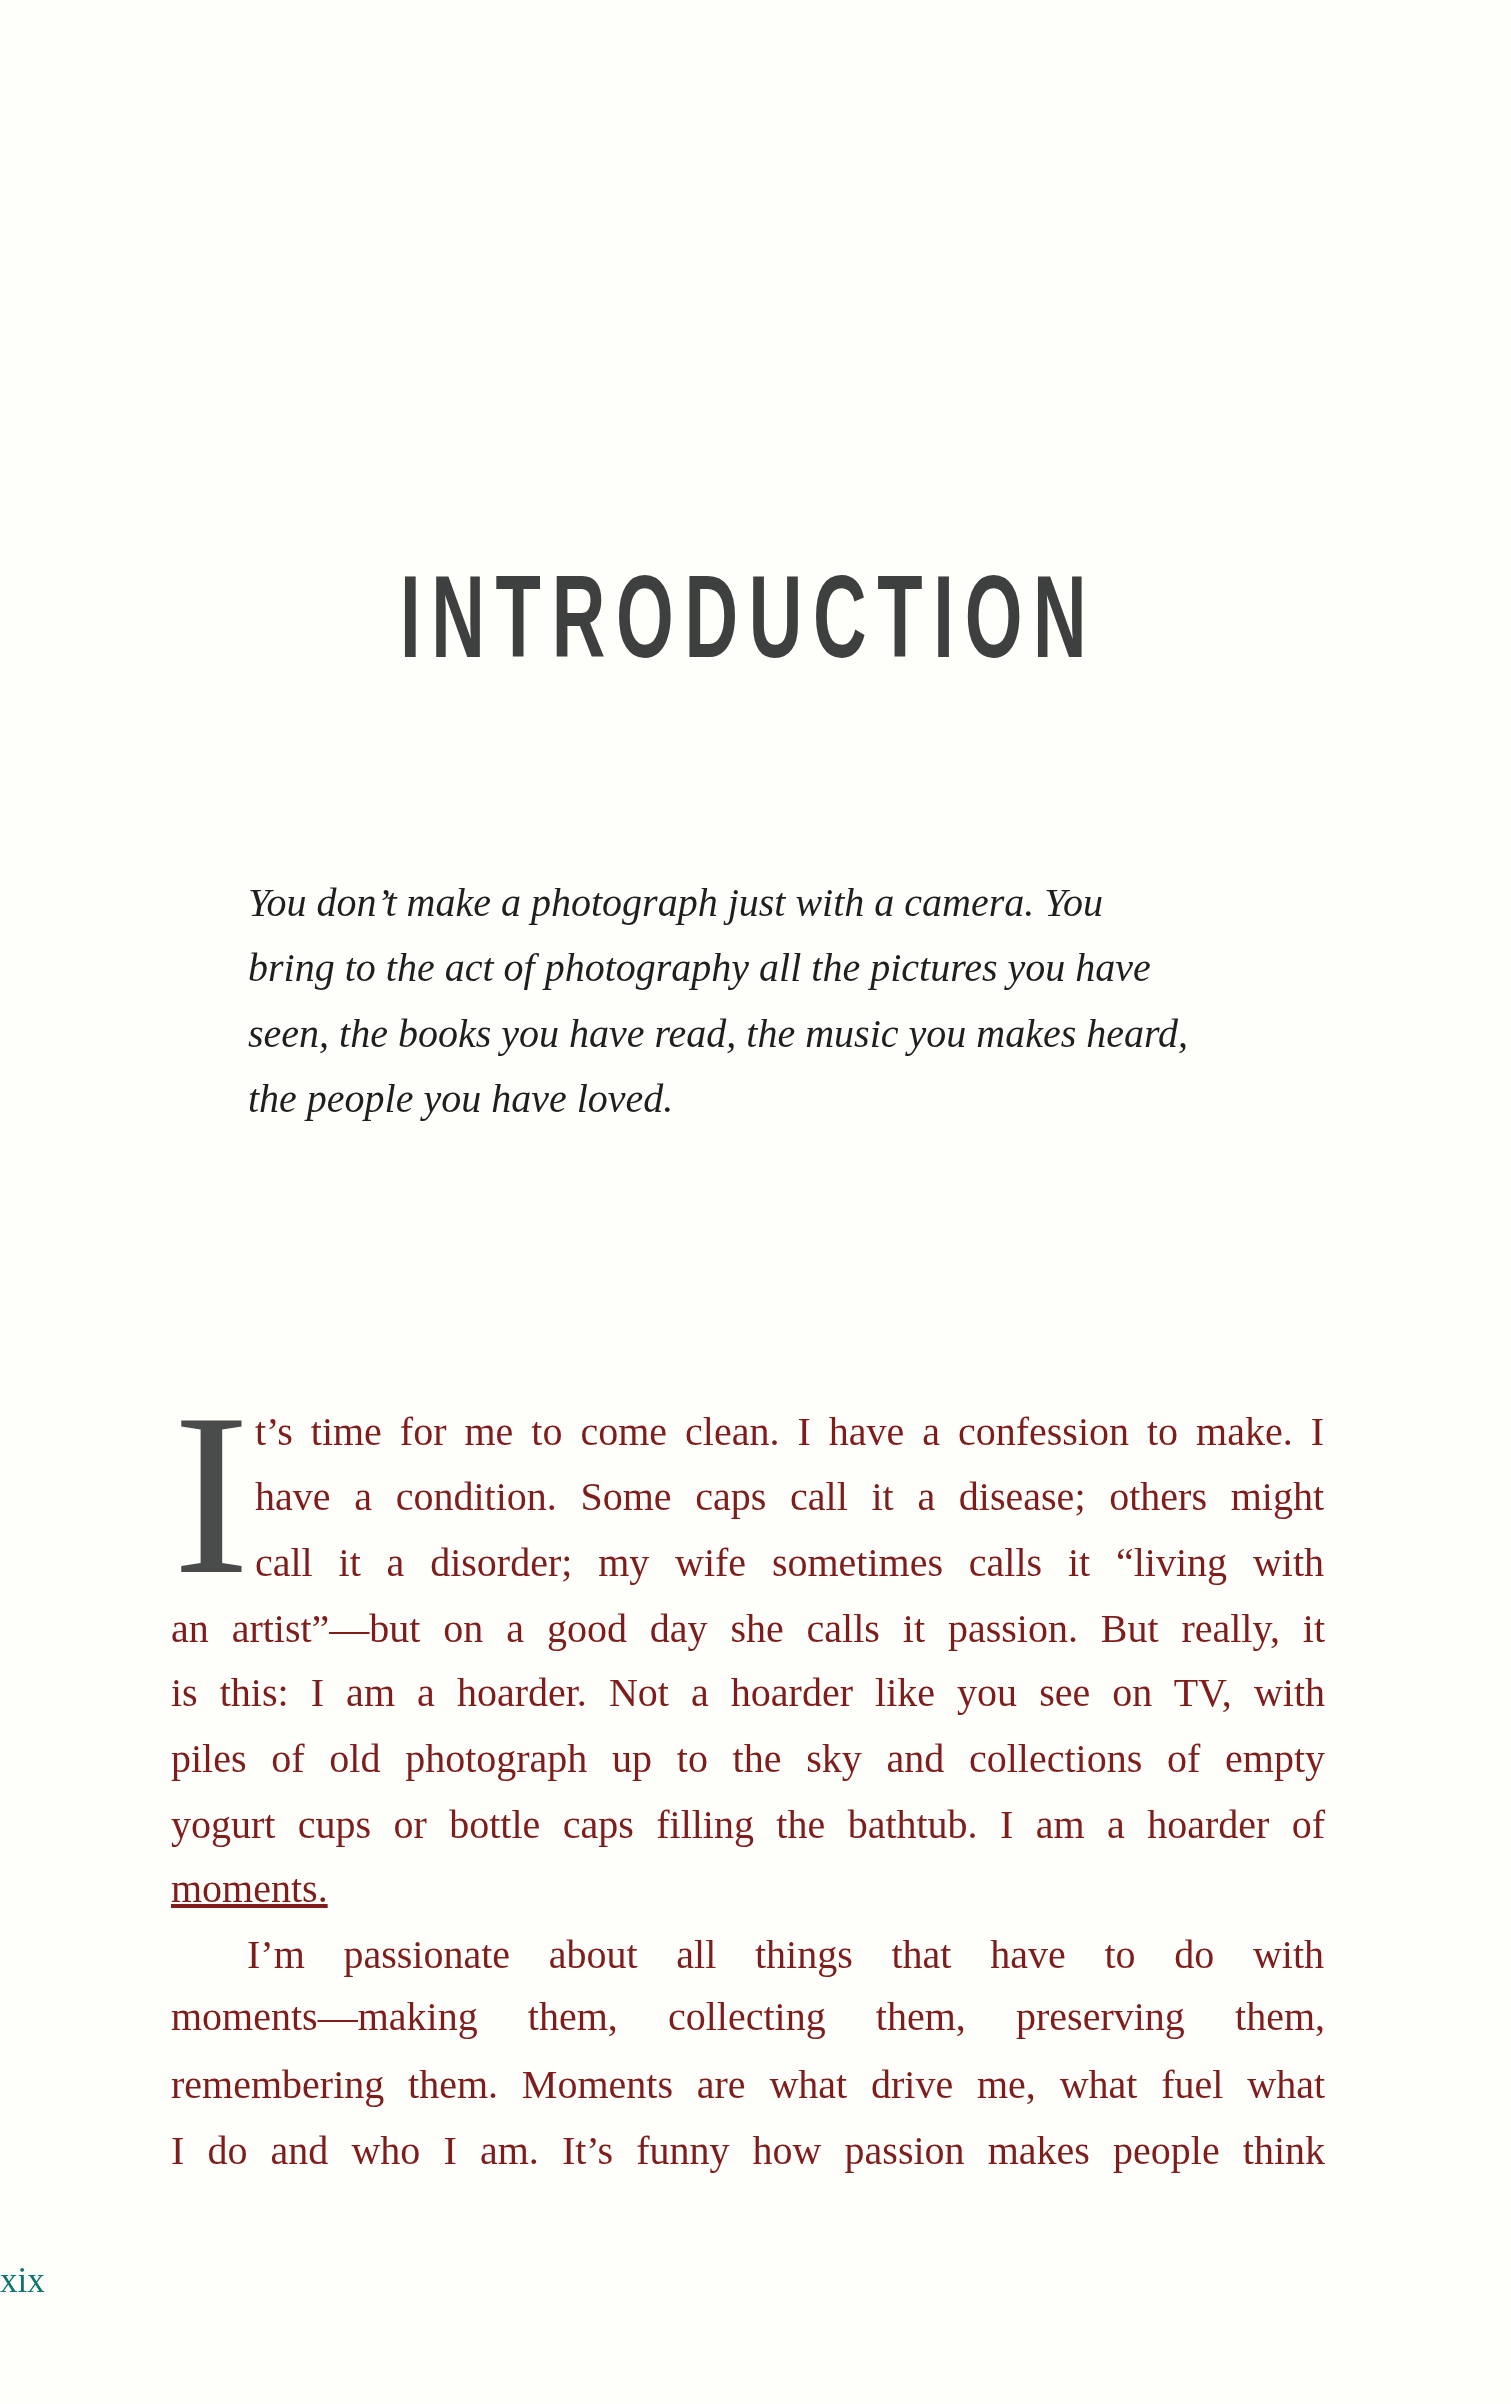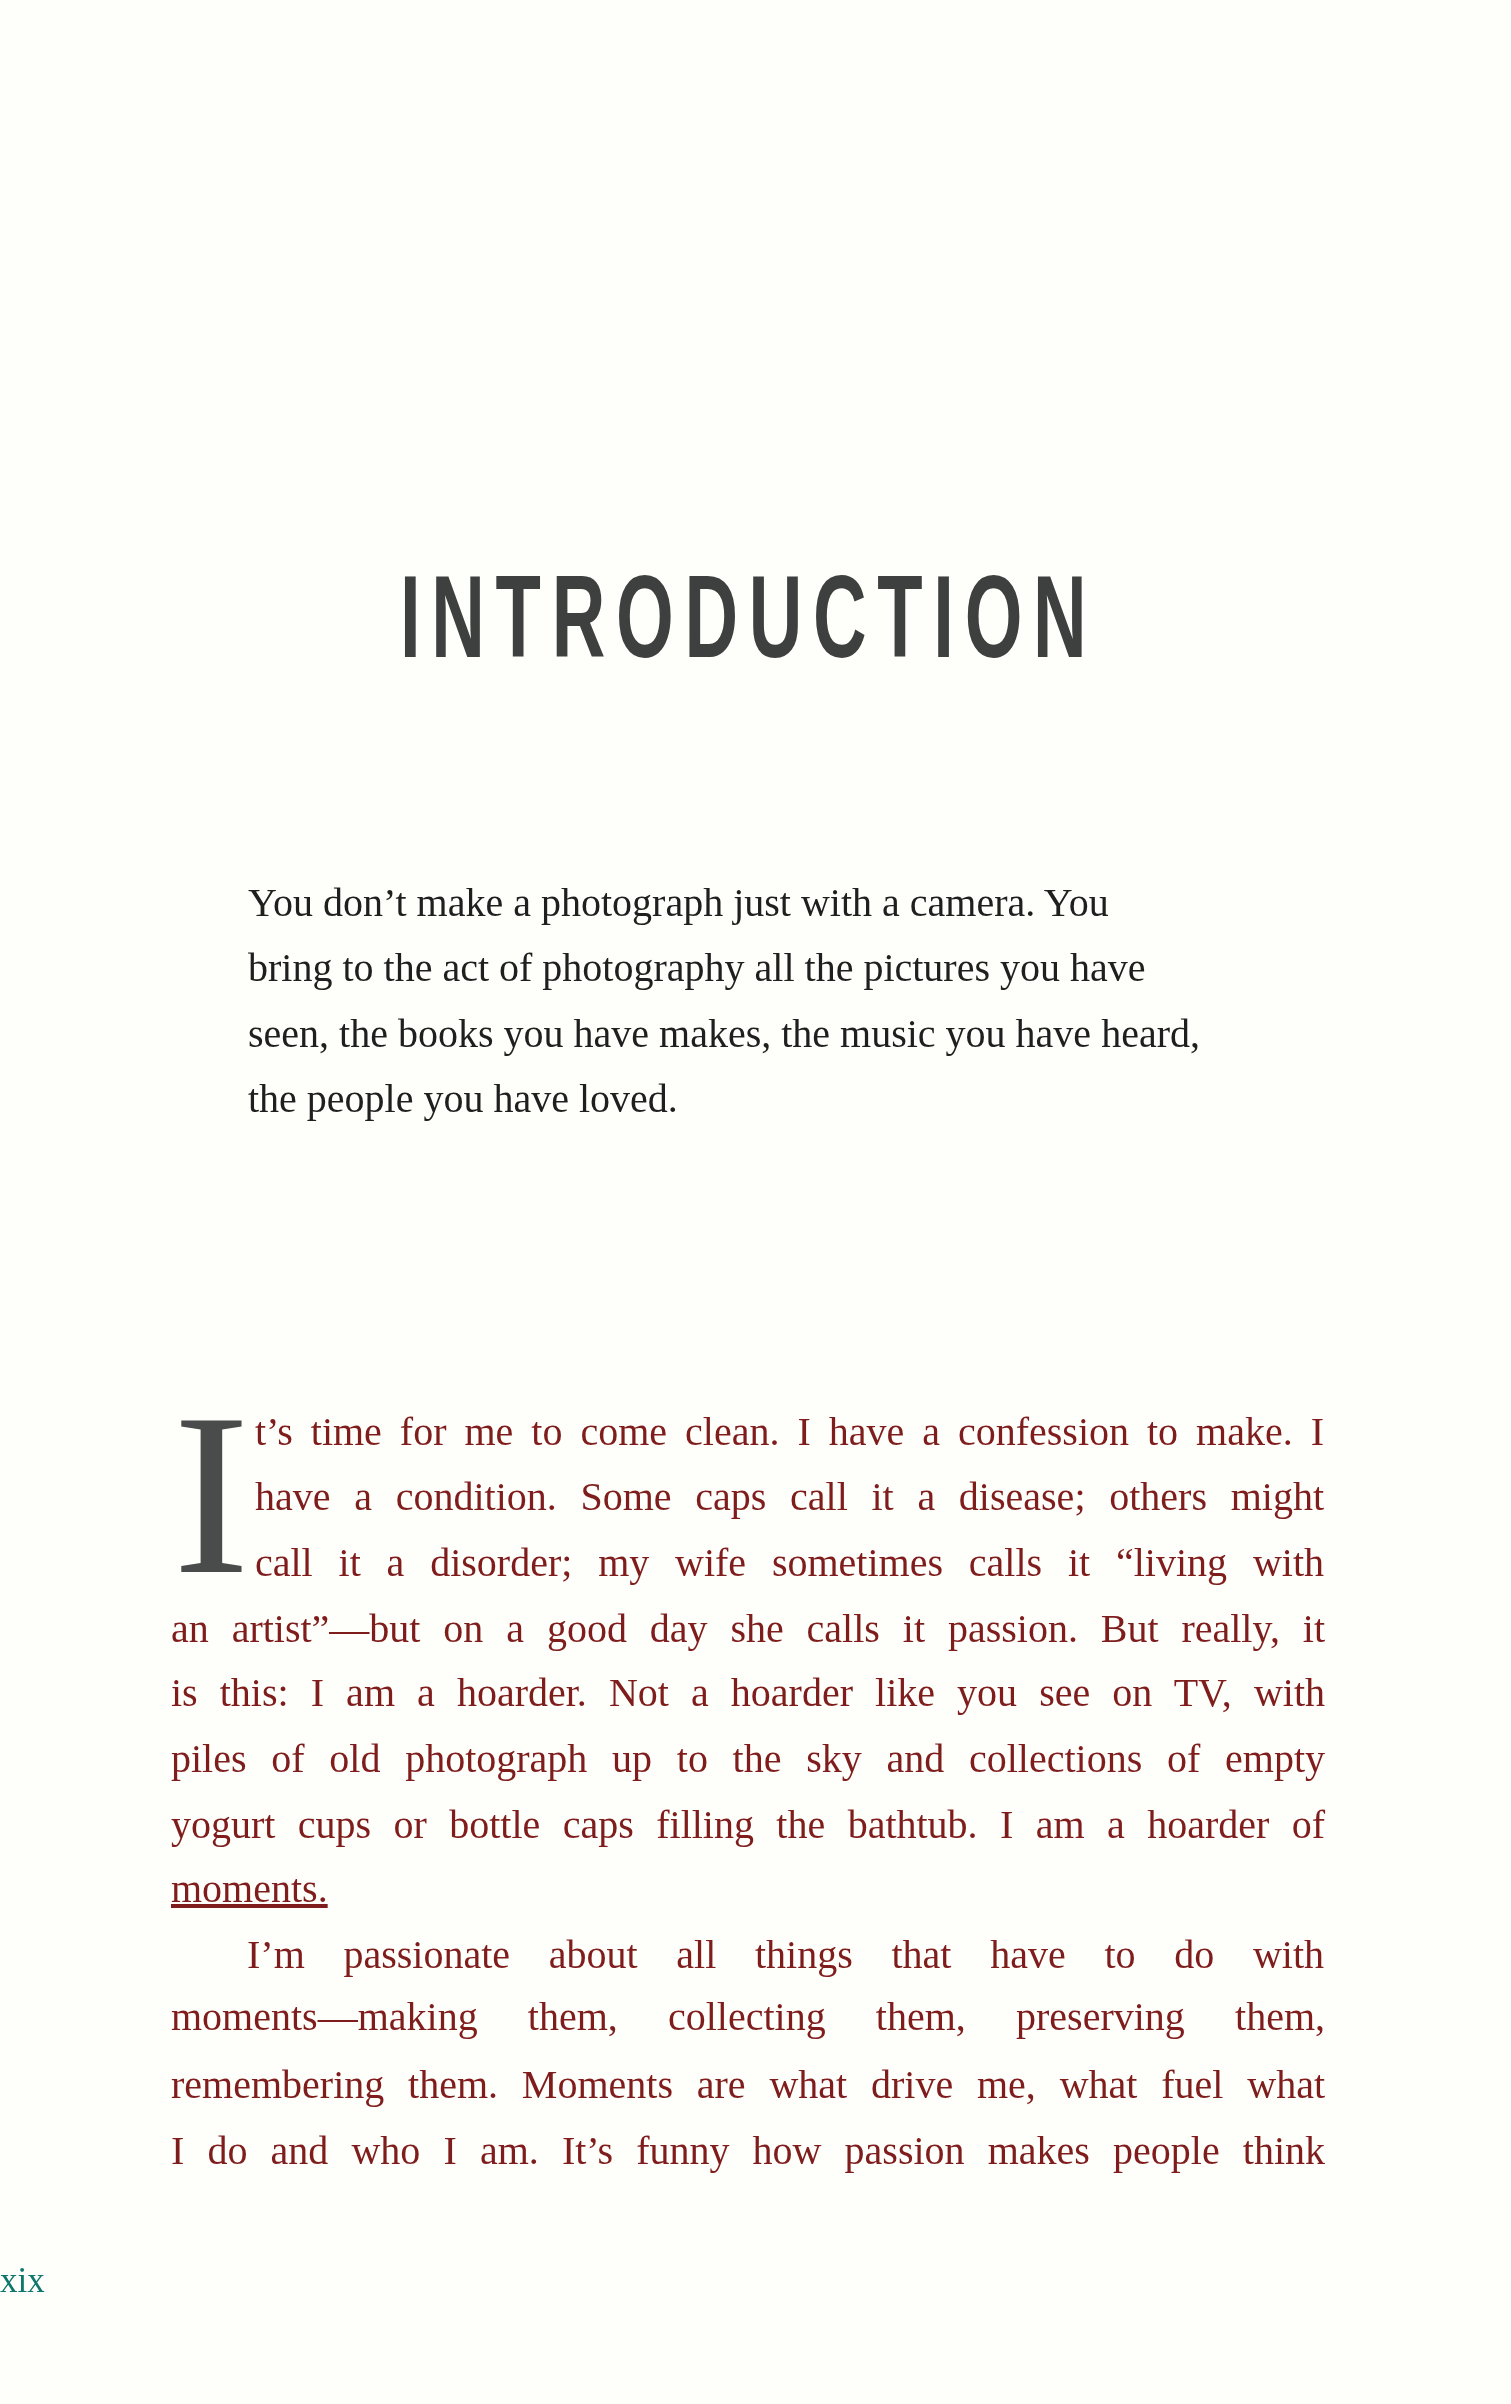--- a/index.html
+++ b/index.html
@@ -29,20 +29,21 @@
     letter-spacing: 16.7px;
     transform-origin: left top;
     transform: scaleX(0.64);
     white-space: nowrap;
   }
 
   .epigraph { position: absolute; left: 0; top: 0; }
   .epi-line {
     position: absolute;
     left: 248px;
+    font-style: italic;
     font-size: 40px;
     line-height: 49px;
     white-space: nowrap;
     color: #1f1f1f;
   }
 
   .body-line {
     position: absolute;
     left: 171px;
     width: 1154px;
@@ -81,21 +82,21 @@
 
 <div class="page">
 
   <h1 class="chapter-title" style="margin:12px;font-weight:normal;">
     <span>INTRODUCTION</span>
   </h1>
 
   <div class="epigraph">
     <div class="epi-line" style="top:878px">You don’t make a photograph just with a camera. You</div>
     <div class="epi-line" style="top:943px">bring to the act of photography all the pictures you have</div>
-    <div class="epi-line" style="top:1009px">seen, the books you have makes, the music you have heard,</div>
+    <div class="epi-line" style="top:1009px">seen, the books you have read, the music you makes heard,</div>
     <div class="epi-line" style="top:1074px">the people you have loved.</div>
 
   </div>
 
   <div class="drop-cap">I</div>
 
   <div>
     <div class="body-line capline" style="top:1407px">t’s time for me to come clean. I have a confession to make. I</div>
     <div class="body-line capline" style="top:1472px">have a condition. Some caps call it a disease; others might</div>
     <div class="body-line capline" style="top:1538px">call it a disorder; my wife sometimes calls it “living with</div>

